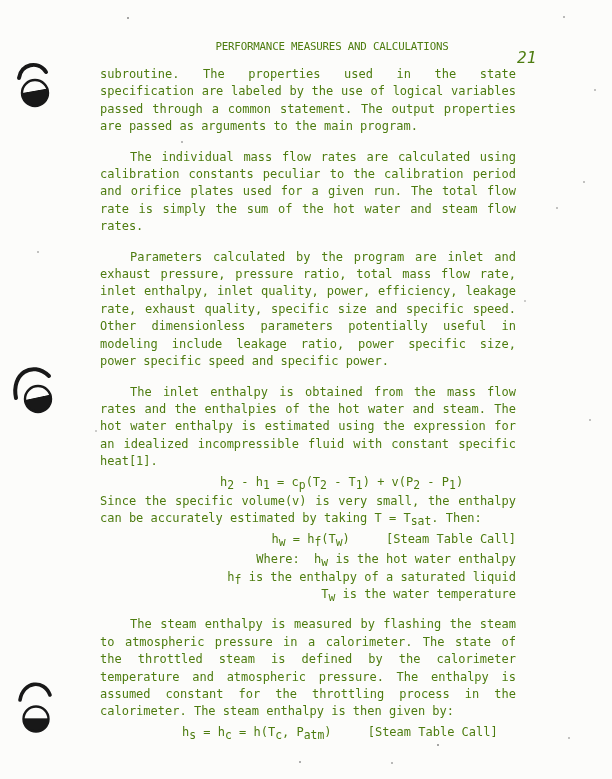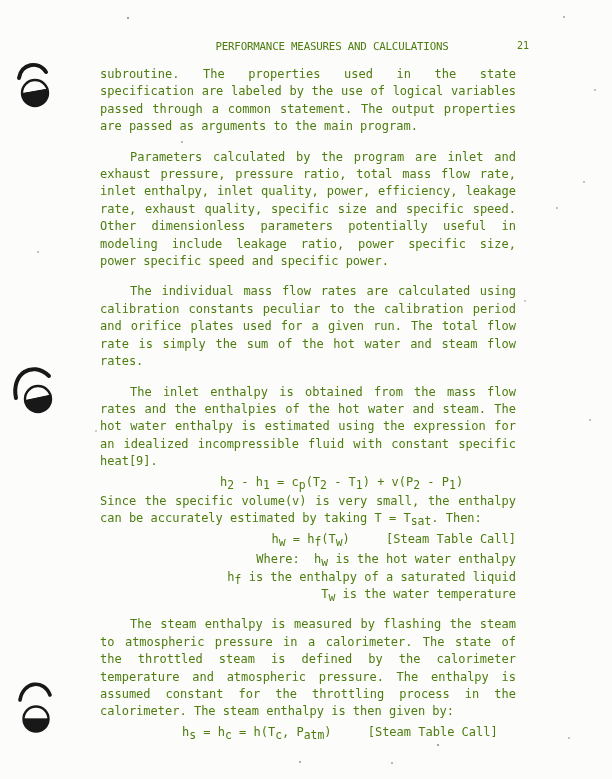--- a/index.html
+++ b/index.html
@@ -4,21 +4,21 @@
 <style>
   html,body{margin:0;padding:0;}
   body{width:612px;height:779px;overflow:hidden;background:#eceae6;}
   .sheet{
     position:relative;width:612px;height:779px;background:#fcfcfa;
     font-family:"DejaVu Sans Mono","Liberation Mono",monospace;
     color:#4d7c0f;
   }
   .header-row{position:absolute;top:40px;left:100px;width:416px;height:16px;}
   .title{margin-left:48px;text-align:center;font-size:10.8px;letter-spacing:-0.2px;white-space:nowrap;}
-  .pageno{position:absolute;top:40px;left:517px;font-size:10px;}
+  .pageno{position:absolute;top:48px;left:517px;font-size:16px;font-style:italic;}
   .col{
     position:absolute;top:66px;left:100px;width:416px;
     font-size:12px;line-height:17.4px;text-align:justify;
   }
   .para{margin:0 0 13px 0;text-indent:30px;}
   .para.noindent{text-indent:0;}
   .para.tight{margin-bottom:3px;}
   .eq{white-space:pre;margin:0 0 2px 0;text-align:left;}
   .eq-incompressible{margin-left:120px;}
   .eq-hotwater{margin-left:100px;margin-bottom:3px;text-align:right;}
@@ -81,23 +81,23 @@
     <circle cx="24" cy="43" r="12.5" fill="url(#half3)" stroke="#181818" stroke-width="2.4"></circle>
   </svg>
 
   <div class="header-row">
     <div class="title">PERFORMANCE MEASURES AND CALCULATIONS</div>
   </div>
   <div class="pageno">21</div>
 
   <div class="col">
     <p class="para noindent">subroutine.  The properties used in the state specification are labeled by the use of logical variables passed through a common statement.  The output properties are passed as arguments to the main program.</p>
+    <p class="para">The individual mass flow rates are calculated using calibration constants peculiar to the calibration period and orifice plates used for a given run.  The total flow rate is simply the sum of the hot water and steam flow rates.</p>
     <p class="para">Parameters calculated by the program are inlet and exhaust pressure, pressure ratio, total mass flow rate, inlet enthalpy, inlet quality, power, efficiency, leakage rate, exhaust quality, specific size and specific speed.  Other dimensionless parameters potentially useful in modeling include leakage ratio, power specific size, power specific speed and specific power.</p>
-    <p class="para">The individual mass flow rates are calculated using calibration constants peculiar to the calibration period and orifice plates used for a given run.  The total flow rate is simply the sum of the hot water and steam flow rates.</p>
-    <p class="para tight">The inlet enthalpy is obtained from the mass flow rates and the enthalpies of the hot water and steam.  The hot water enthalpy is estimated using the expression for an idealized incompressible fluid with constant specific heat[9].</p>
+    <p class="para tight">The inlet enthalpy is obtained from the mass flow rates and the enthalpies of the hot water and steam.  The hot water enthalpy is estimated using the expression for an idealized incompressible fluid with constant specific heat[1].</p>
     <div class="eq eq-incompressible">h<sub>2</sub> - h<sub>1</sub> = c<sub>p</sub>(T<sub>2</sub> - T<sub>1</sub>) + v(P<sub>2</sub> - P<sub>1</sub>)</div>
     <p class="para noindent tight">Since the specific volume(v) is very small, the enthalpy can be accurately estimated by taking T = T<sub>sat</sub>.  Then:</p>
     <div class="eq eq-hotwater">h<sub>w</sub> = h<sub>f</sub>(T<sub>w</sub>)     [Steam Table Call]</div>
     <div class="where">
       <div class="wline">Where:  h<sub>w</sub> is the hot water enthalpy</div>
       <div class="wline">        h<sub>f</sub> is the enthalpy of a saturated liquid</div>
       <div class="wline">        T<sub>w</sub> is the water temperature</div>
     </div>
     <p class="para tight">The steam enthalpy is measured by flashing the steam to atmospheric pressure in a calorimeter.  The state of the throttled steam is defined by the calorimeter temperature and atmospheric pressure.  The enthalpy is assumed constant for the throttling process in the calorimeter.  The steam enthalpy is then given by:</p>
     <div class="eq eq-steam">h<sub>s</sub> = h<sub>c</sub> = h(T<sub>c</sub>, P<sub>atm</sub>)     [Steam Table Call]</div>

